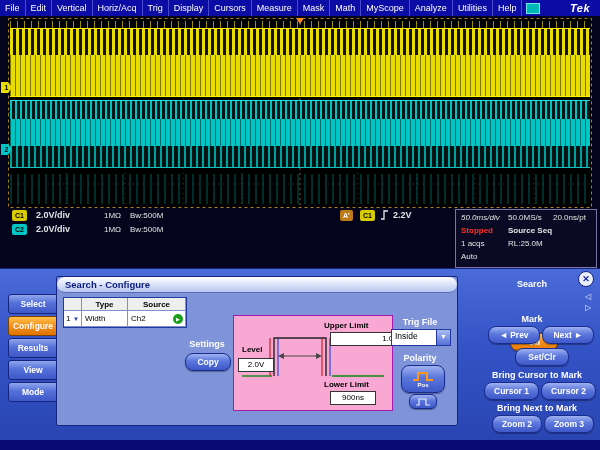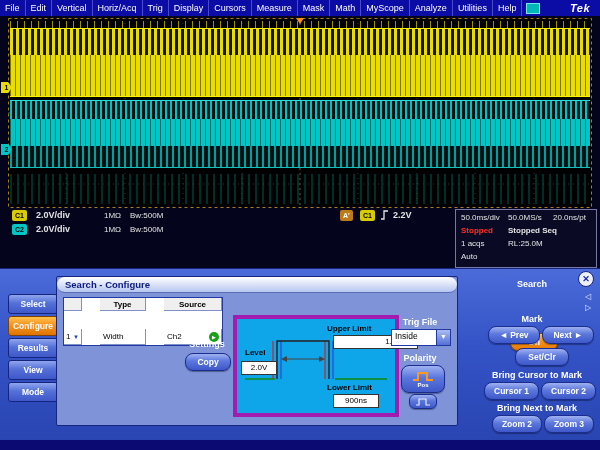--- a/index.html
+++ b/index.html
@@ -57,31 +57,31 @@
                 color:#0A1A7E;font-weight:bold;font-size:9.5px;line-height:15px;padding-left:8px;
                 border-bottom:1px solid #5A6EB8;border-radius:8px;}
   .lbl{position:absolute;color:#fff;font-weight:bold;font-size:9px;text-align:center;white-space:nowrap;}
   .btn{position:absolute;height:16px;border-radius:8px;display:flex;align-items:center;justify-content:center;
        background:linear-gradient(180deg,#9FB2F0,#5B76DC 45%,#3E59C8);
        border:1px solid #1A2C8E;color:#fff;font-size:8.5px;font-weight:bold;cursor:pointer;
        box-shadow:0 1px 1px rgba(0,0,0,.35);}
   .btn-orange{background:linear-gradient(180deg,#FFC85A,#F59220 45%,#E87A00);border-color:#8E4A00;margin-top:42px;}
   
   .tbl{position:absolute;left:6px;top:20px;display:grid;grid-template-columns:18px 46px 58px;
-       grid-template-rows:13px 16px;border:1px solid #2038A0;background:#fff;gap:18px;}
+       grid-template-rows:13px 16px;border:1px solid #2038A0;background:#fff;}
   .tbl>div{border-right:1px solid #8090C8;border-bottom:1px solid #8090C8;display:flex;
            align-items:center;font-size:8px;color:#000;}
   .th{background:#EFEFEF;font-weight:bold;justify-content:center;}
   .cell-num{justify-content:space-between;padding:0 2px;}
   .cell{padding-left:3px;}
   .dd-caret{color:#2040C0;font-size:6px;}
   .play{width:10px;height:10px;border-radius:50%;background:#18A018;color:#fff;font-size:5px;
         display:flex;align-items:center;justify-content:center;margin-left:auto;margin-right:2px;}
   
-  .diag{position:absolute;left:176px;top:38px;width:158px;height:94px;background:#0ea5e9;border:4px solid #a21caf;}
+  .diag{position:absolute;left:176px;top:38px;width:158px;height:94px;background:#f9a8d4;border:1px solid #a21caf;}
   .diag-lbl{position:absolute;font-size:8px;font-weight:bold;color:#000;white-space:nowrap;}
   .valbox{position:absolute;background:#fff;border:1px solid #333;font-size:8px;color:#000;
           text-align:center;line-height:12px;height:12px;}
   
   .dd{position:absolute;left:334px;top:52px;width:58px;height:15px;background:#fff;border:1px solid #2038A0;
       display:flex;cursor:pointer;}
   .dd-text{flex:1;font-size:8.5px;color:#000;padding-left:3px;line-height:13px;}
   .dd-btn{width:13px;background:linear-gradient(180deg,#A8BCF0,#5570D8);border-left:1px solid #2038A0;
           color:#fff;font-size:7px;text-align:center;line-height:13px;}
   .polbtn{position:absolute;flex-direction:column;padding:1px 0;}
@@ -163,25 +163,25 @@
   <span class="stext" style="left:130px;top:225px;font-size:8px;">Bw:500M</span>
 
   <span class="badge badge-a" style="left:340px;top:210px;">A'</span>
   <span class="badge badge-y" style="left:360px;top:210px;">C1</span>
   <svg style="position:absolute;left:380px;top:209px;" width="9" height="12" viewBox="0 0 9 12">
     <path d="M1 10 H4 V2 H8" fill="none" stroke="#E8E8E8" stroke-width="1.3"></path>
   </svg>
   <span class="stext" style="left:393px;top:210px;font-size:9px;font-weight:bold;">2.2V</span>
 
   <div class="infobox">
-    <span class="stext" style="left:5px;top:3px;">50.0ms/div</span>
+    <span class="stext" style="left:5px;top:3px;font-style:italic;">50.0ms/div</span>
     <span class="stext" style="left:52px;top:3px;">50.0MS/s</span>
     <span class="stext" style="left:97px;top:3px;">20.0ns/pt</span>
     <span class="stext" style="left:5px;top:16px;color:#FF3020;font-weight:bold;">Stopped</span>
-    <span class="stext" style="left:52px;top:16px;font-weight:bold;">Stopped Seq</span>
+    <span class="stext" style="left:52px;top:16px;font-weight:bold;">Source Seq</span>
     <span class="stext" style="left:5px;top:29px;">1 acqs</span>
     <span class="stext" style="left:52px;top:29px;">RL:25.0M</span>
     <span class="stext" style="left:5px;top:42px;">Auto</span>
   </div>
 
   <div class="panel"></div>
   <div class="bottombar"></div>
 
   <div class="tab" style="top:294px;">Select</div>
   <div class="tab active" style="top:316px;">Configure</div>

